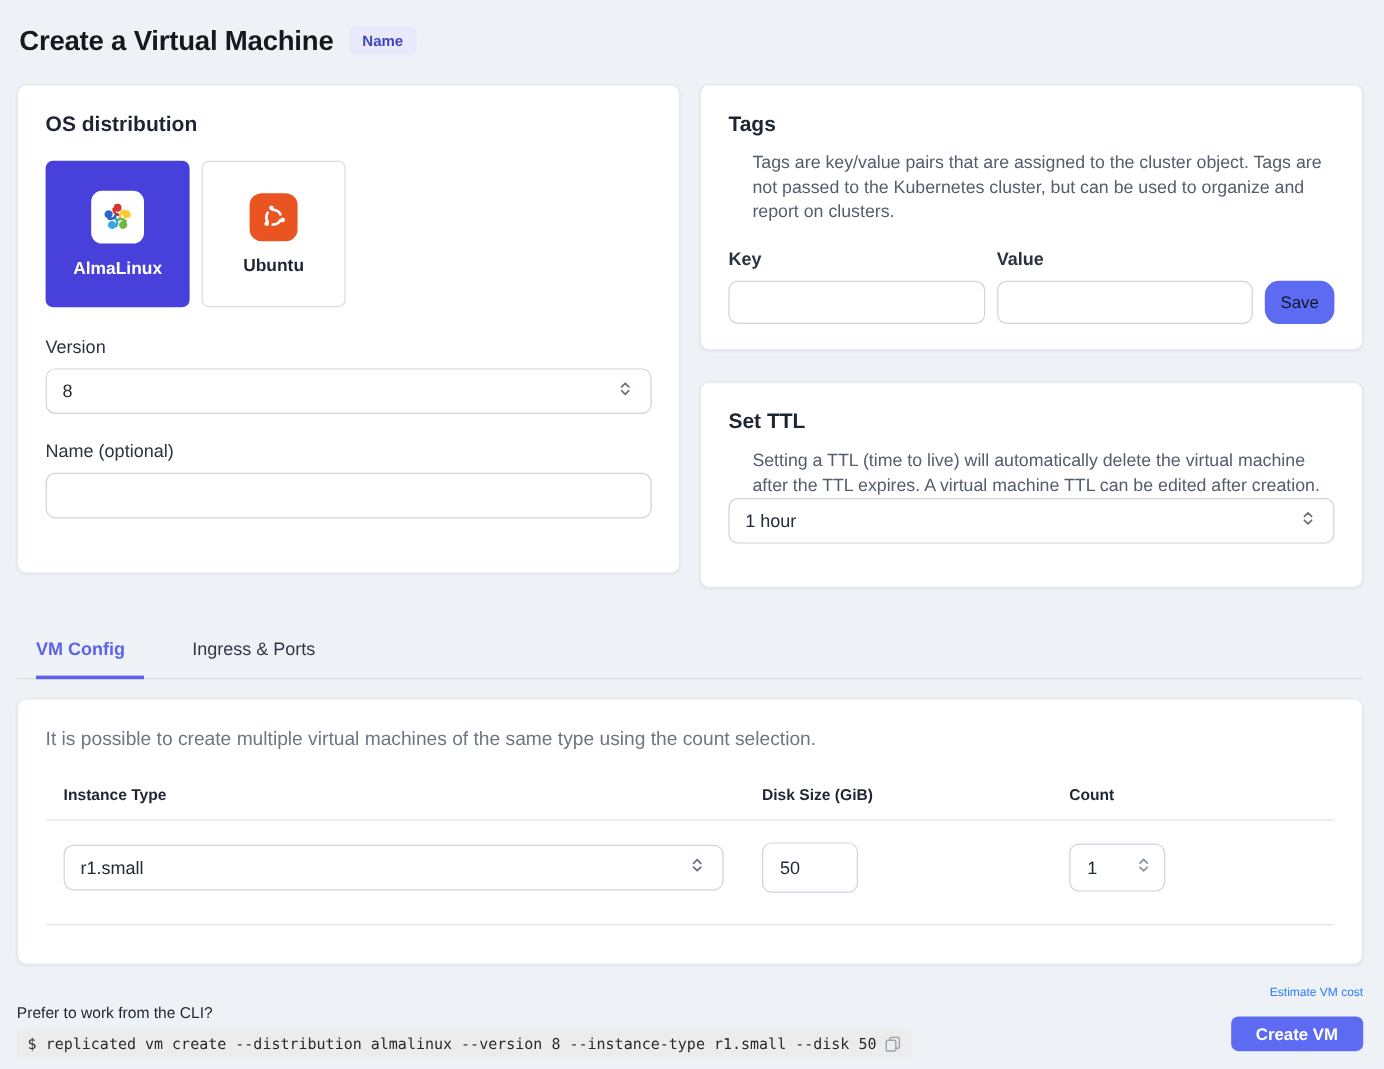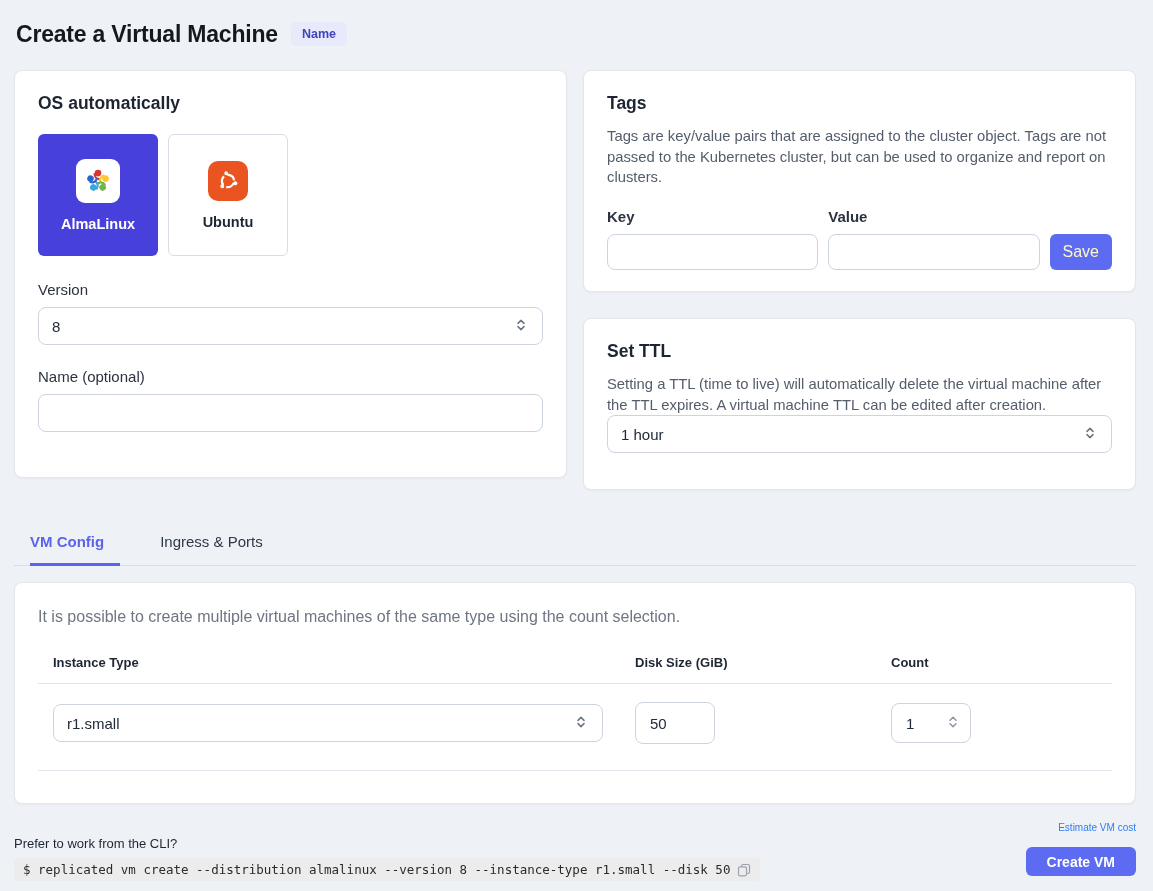--- a/index.html
+++ b/index.html
@@ -46,27 +46,27 @@
     display:flex;align-items:center;justify-content:center;}
   .field-label{font-size:15px;font-weight:500;color:#2b3340;margin-bottom:9px;display:block;}
   .select{height:38px;border:1px solid var(--border);border-radius:8px;background:#fff;
     display:flex;align-items:center;justify-content:space-between;
     padding:0 13px;font-size:15px;color:#222b38;cursor:pointer;}
   .text-input{height:38px;width:100%;border:1px solid var(--border);border-radius:8px;
     padding:0 13px;font-size:15px;font-family:"Liberation Sans",sans-serif;color:#222b38;outline:none;}
   .version-group{margin-bottom:23px;}
   
   .tags-card{height:222px;}
-  .card-desc{font-size:14.8px;line-height:1.4;color:var(--text-mid);margin-top:12px;}
+  .card-desc{font-size:14.8px;line-height:1.4;color:var(--text-mid);margin-top:12px;margin-left:20px;}
   .kv-grid{display:grid;grid-template-columns:1fr 1fr auto;column-gap:10px;row-gap:9px;
     margin-top:20px;align-items:end;}
   .kv-label{font-size:15px;font-weight:600;color:#2b3340;}
   .kv-grid .text-input{height:36px;}
-  .save-button{height:36px;padding:0 13px;background:var(--accent);color:#fef9c3;border:none;
-    border-radius:6px;font-size:16px;font-family:"Liberation Sans",sans-serif;cursor:pointer;}
+  .save-button{height:36px;padding:0 13px;background:var(--accent);color:#0f172a;border:none;
+    border-radius:12px;font-size:14px;font-family:"Liberation Sans",sans-serif;cursor:pointer;}
   
   .ttl-card{height:172px;}
   .ttl-card .select{}
   
   .tabs{display:flex;gap:40px;margin-top:32px;padding-left:16px;border-bottom:1px solid #d9dde4;}
   .tab{padding:11px 9px 13px 0;font-size:15px;cursor:pointer;}
   .tab.active{color:var(--tab-active);font-weight:700;border-bottom:3px solid var(--tab-active);
     margin-bottom:-1px;padding-right:16px;}
   .tab.inactive{color:#2f3847;font-weight:400;}
   
@@ -100,21 +100,21 @@
 <body>
 
 <div class="page-header">
   <h1 class="page-title">Create a Virtual Machine</h1>
   <span class="beta-badge">Name</span>
 </div>
 
 <div class="top-grid">
 
   <div class="card os-card">
-    <div class="card-title">OS automatically</div>
+    <div class="card-title">OS distribution</div>
     <div class="tiles">
       <div class="tile selected">
         <span class="alma-box">
           <svg width="32" height="32" viewBox="0 0 30 30">
             <g>
               <g transform="rotate(0,15,15)">
                 <circle cx="15" cy="7.6" r="3.1" fill="#d6362c"></circle>
                 <path d="M11.9 8.6 A4.6 4.6 0 0 0 16 13.2" stroke="#d6362c" stroke-width="2.1" fill="none" stroke-linecap="round"></path>
               </g>
               <g transform="rotate(72,15,15)">

